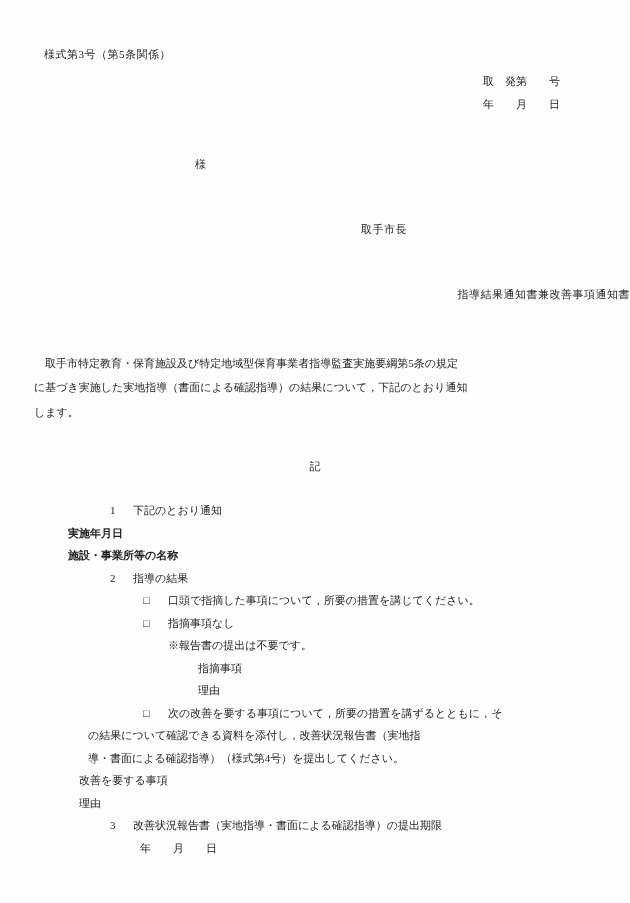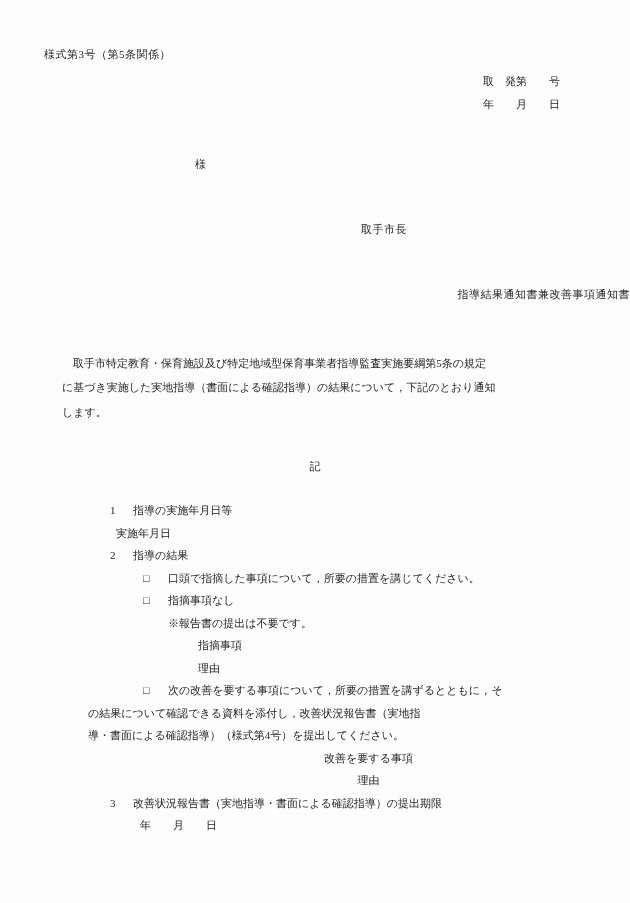--- a/index.html
+++ b/index.html
@@ -24,35 +24,35 @@
   .recipient { left: 195px; top: 157px; }
 
   .sender { left: 361px; top: 222px; letter-spacing: 0.5px; font-family: Liberation Serif, serif; }
 
   .doc-title {
     left: 0; top: 287px; width: 630px;
     text-align: right; letter-spacing: 0.5px;
     white-space: nowrap;
   }
 
-  .body-para { left: 62px; top: 351px; line-height: 24.3px; }
+  .body-para { left: 34px; top: 351px; line-height: 24.3px; }
   .body-para .para-line { white-space: nowrap; }
 
   .ki { left: 0; top: 459px; width: 630px; text-align: center; }
 
   .list { left: 0; top: 499px; width: 630px; line-height: 22.5px; }
   .row { white-space: nowrap; height: 22.5px; }
 
   .lv-num   { padding-left: 110px; }
-  .lv-sub   { padding-left: 116px; }
+  .lv-sub   { padding-left: 68px; font-weight: bold; }
   .lv-check { padding-left: 143px; }
   .lv-note  { padding-left: 168px; }
   .lv-deep  { padding-left: 198px; }
   .lv-wrap  { padding-left: 88px; }
-  .lv-sub3  { padding-left: 107px; text-align: center; }
+  .lv-sub3  { padding-left: 79px; }
   .lv-date  { padding-left: 140px; }
 
   .num { display: inline-block; width: 23px; }
   .box { display: inline-block; width: 25px; color: #2a2a2a; }
 </style>
 </head>
 <body>
 
 <div class="page">
 
@@ -73,25 +73,26 @@
     <div class="para-line">　取手市特定教育・保育施設及び特定地域型保育事業者指導監査実施要綱第5条の規定</div>
     <div class="para-line">に基づき実施した実地指導（書面による確認指導）の結果について，下記のとおり通知</div>
     <div class="para-line">します。</div>
   </div>
 
   <div class="abs ki">記</div>
 
   <div class="abs list">
 
     <div class="row lv-num">
-      <span class="num">1</span><span>指導の実施年月日等</span>
+      <span class="num">1</span><span>下記のとおり通知</span>
     </div>
 
     <div class="row lv-sub">実施年月日</div>
 
+    <div class="row lv-sub">施設・事業所等の名称</div>
 
     <div class="row lv-num">
       <span class="num">2</span><span>指導の結果</span>
     </div>
 
     <div class="row lv-check">
       <span class="box">□</span><span>口頭で指摘した事項について，所要の措置を講じてください。</span>
     </div>
 
     <div class="row lv-check">

